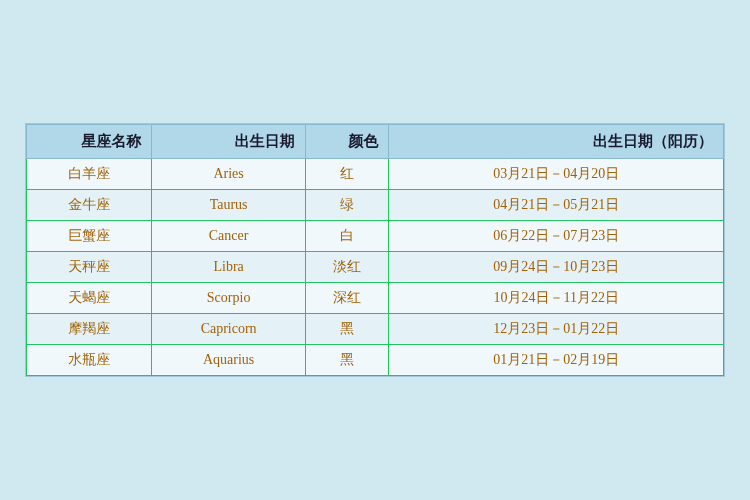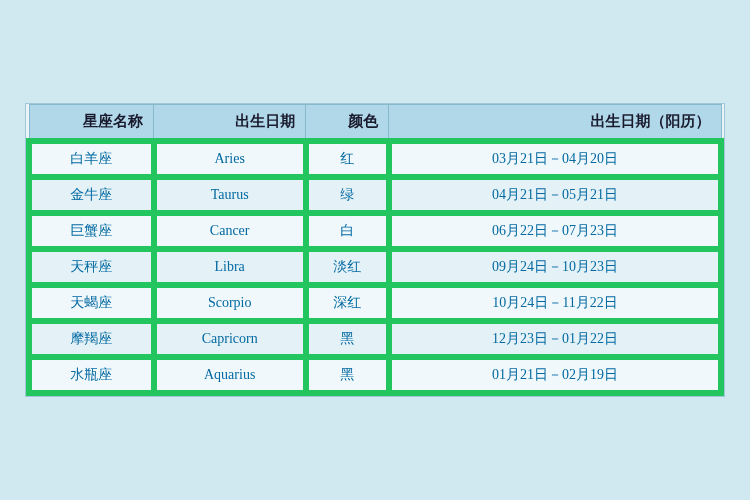--- a/index.html
+++ b/index.html
@@ -30,23 +30,23 @@
       background-color: #b0d8e8;
       color: #1a1a2e;
       font-weight: bold;
       padding: 7px 10px;
       border: 1px solid #88b8cc;
       text-align: right;
       font-size: 15px;
     }
     td {
       padding: 6px 20px;
-      border: 6px solid #22c55e;
+      border: 1px solid #22c55e;
       text-align: center;
-      color: #0369a1;
+      color: #a16207;
       background-color: #f0f8fc;
       font-size: 14px;
     }
     tr:nth-child(even) td {
       background-color: #e4f2f8;
     }
     .col-cn { width: 18%; }
     .col-en { width: 22%; }
     .col-color { width: 12%; }
     .col-date { width: 48%; }

